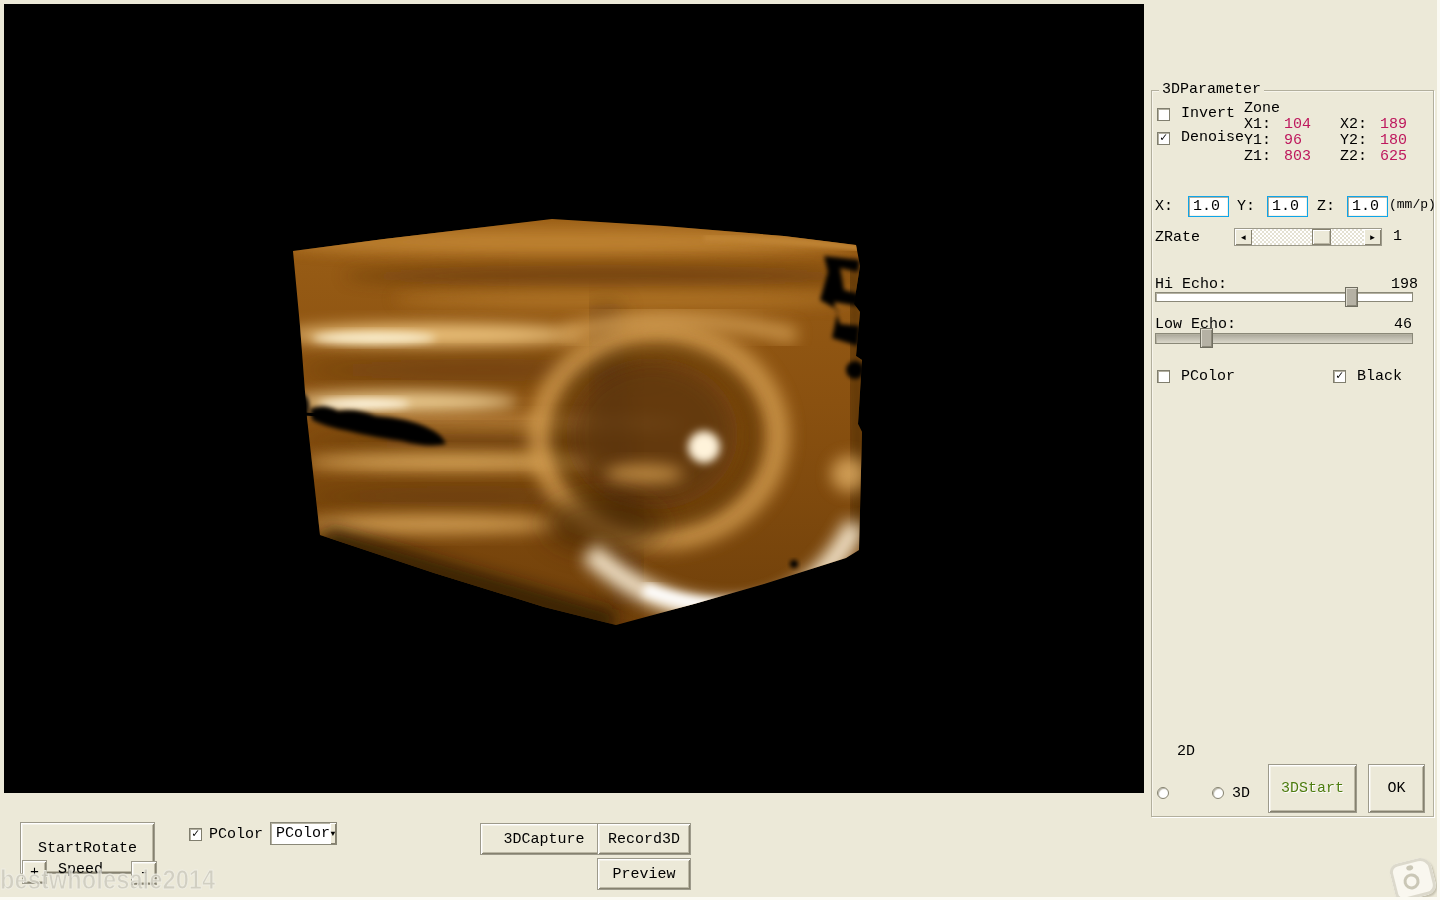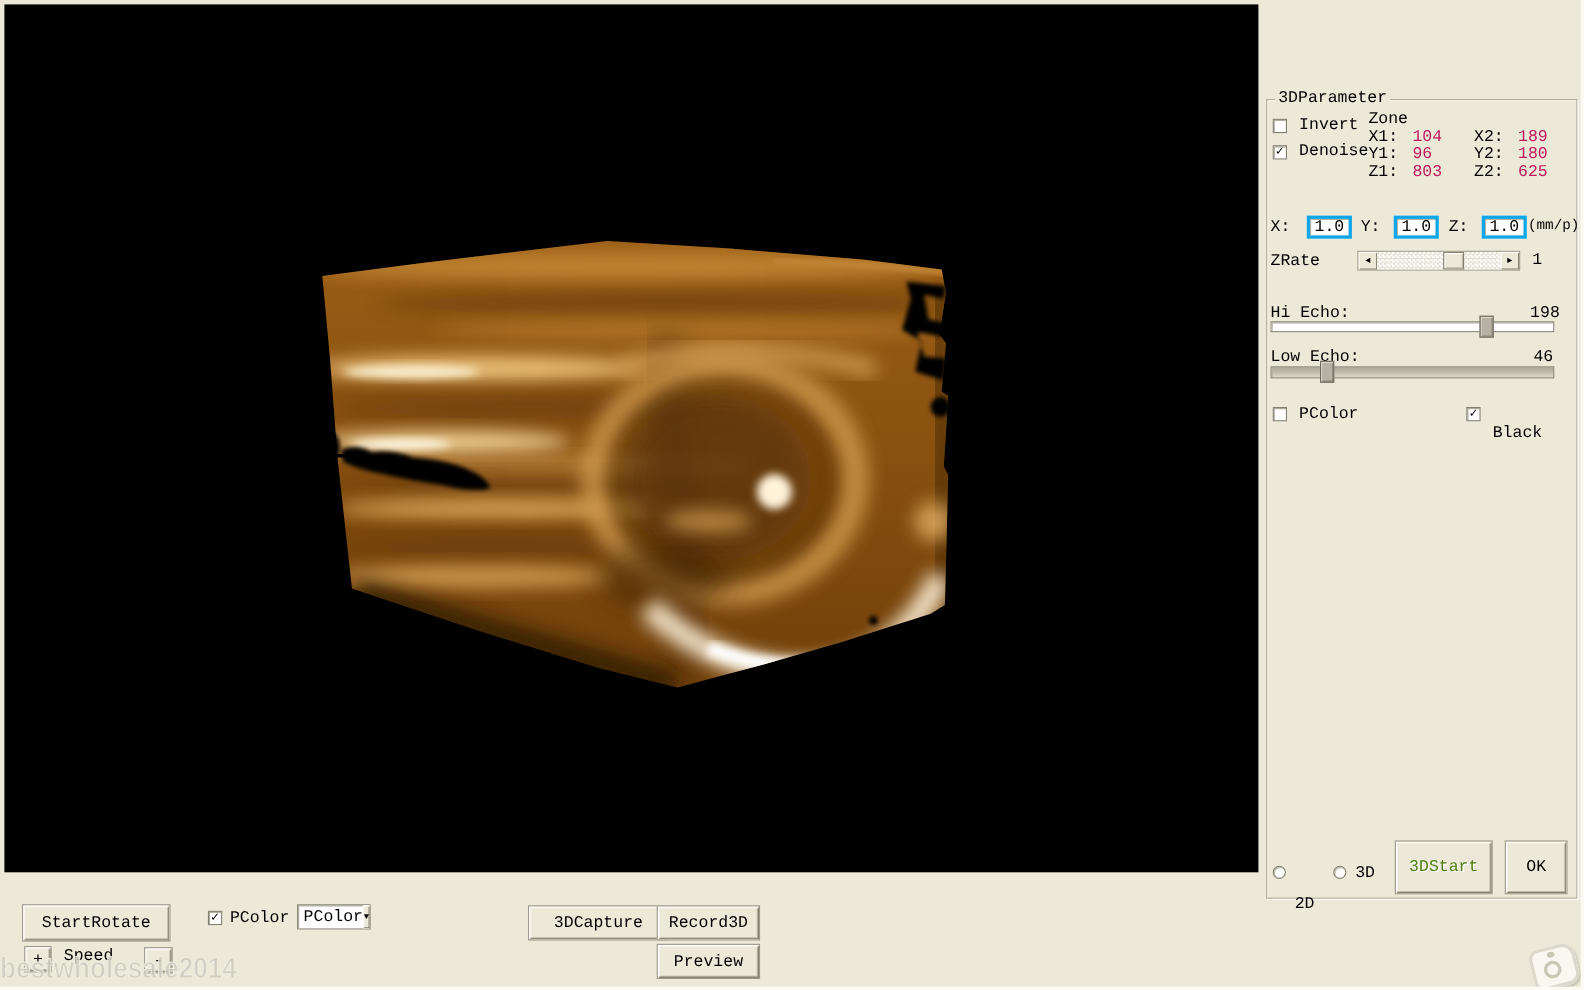--- a/index.html
+++ b/index.html
@@ -18,21 +18,21 @@
 
   .lbl { position:absolute; white-space:nowrap; }
   .blue { color:#be185d; }
   .right-align { text-align:right; }
 
   .btn { position:absolute; background:#ece9d8; border:1px solid #9d9a8b;
          box-shadow: inset 1px 1px 0 #ffffff, inset -1px -1px 0 #85816f, inset 2px 2px 0 #f4f2e8, inset -2px -2px 0 #bcb8a6;
          display:flex; align-items:center; justify-content:center; cursor:default; }
   .btn.disabled { color:#4d7c0f; text-shadow:1px 1px 0 #fff; }
 
-  .field { position:absolute; background:#fff; border:3px solid #0ea5e9;
+  .field { position:absolute; background:#fff; border:1px solid #0ea5e9;
            box-shadow: inset 1px 1px 0 #b4b1a1, inset -1px -1px 0 #f4f2e8;
            font-family:inherit; font-size:15px; padding:1px 4px; }
 
   .cb { position:absolute; width:13px; height:13px; background:#fff; border:1px solid #807e6e;
         box-shadow: inset 1px 1px 0 #b2afa0, inset -1px -1px 0 #fff;
         display:flex; align-items:center; justify-content:center; }
   .cb .mark { font-size:12px; font-weight:bold; line-height:10px; margin-top:-1px; }
 
   .radio { position:absolute; width:12px; height:12px; border-radius:50%; background:#fff;
            border:1px solid #85826f; box-shadow: inset 1px 1px 1px #b8b5a5; }
@@ -212,33 +212,33 @@
     <span class="lbl right-align" style="left:194px; top:316px; width:72px;">46</span>
     <div class="strack gray" style="left:9px; top:333px; width:258px; height:11px;">
       <div class="sthumb" style="left: 44px;"></div>
     </div>
 
     <span class="cb" style="left:11px; top:370px;"></span>
     <span class="lbl" style="left:35px; top:368px;">PColor</span>
     <span class="cb" style="left:187px; top:370px;">
         <span class="mark">✓</span>
       </span>
-    <span class="lbl" style="left:211px; top:368px;margin-top:17px;">Black</span>
+    <span class="lbl" style="left:211px; top:368px;">Black</span>
 
     <span class="radio" style="left:11px; top:787px;"></span>
-    <span class="lbl" style="left:31px; top:813px;text-align:right;">2D</span>
+    <span class="lbl" style="left:31px; top:743px;text-align:right;">2D</span>
     <span class="radio" style="left:66px; top:787px;"><span class="dot"></span></span>
     <span class="lbl" style="left:86px; top:785px;">3D</span>
     <div class="btn disabled" style="left:122px; top:764px; width:89px; height:49px;">3DStart</div>
     <div class="btn" style="left:222px; top:764px; width:57px; height:49px;">OK</div>
   </div>
 
   <div class="bottom-panel">
 
-    <div class="btn" style="left:20px; top:29px; width:135px; height:34px;">StartRotate</div>
+    <div class="btn" style="left:20px; top:29px; width:135px; height:52px;">StartRotate</div>
 
     <span class="cb" style="left:189px; top:35px;">
         <span class="mark">✓</span>
       </span>
     <span class="lbl" style="left:209px; top:33px;">PColor</span>
 
     <div class="dd" style="left:270px; top:29px; width:67px; height:23px;">
       <span class="dd-text">PColor</span>
       <span class="dd-btn">▼</span>
     </div>

